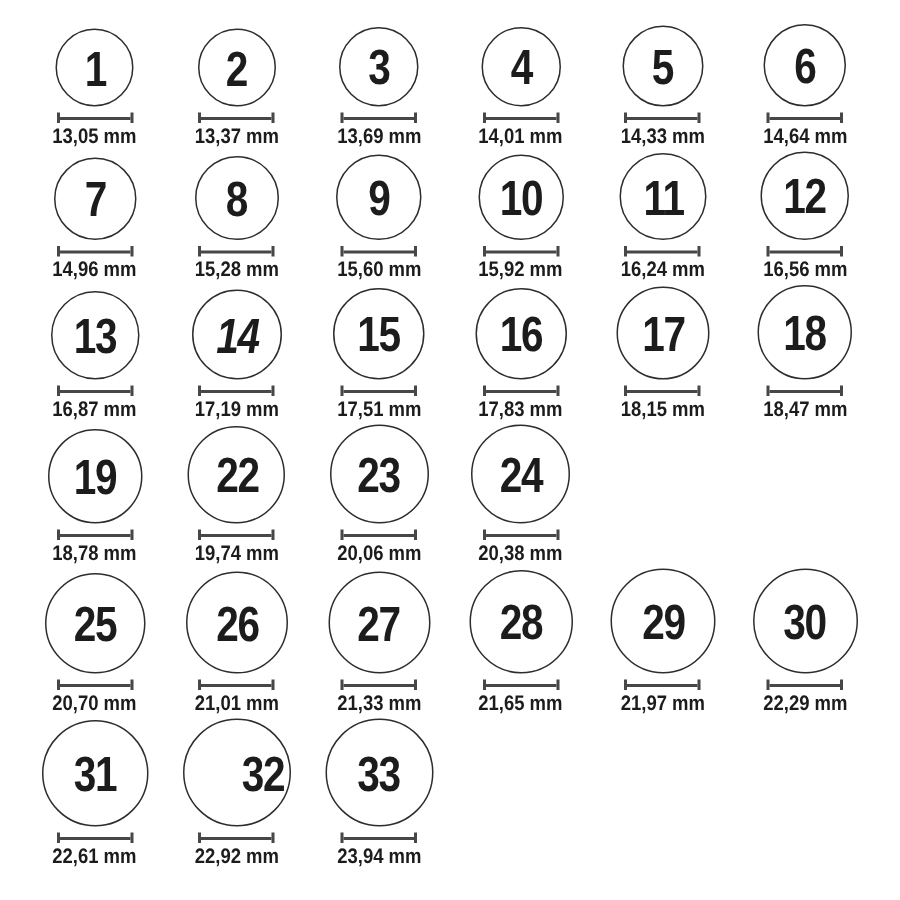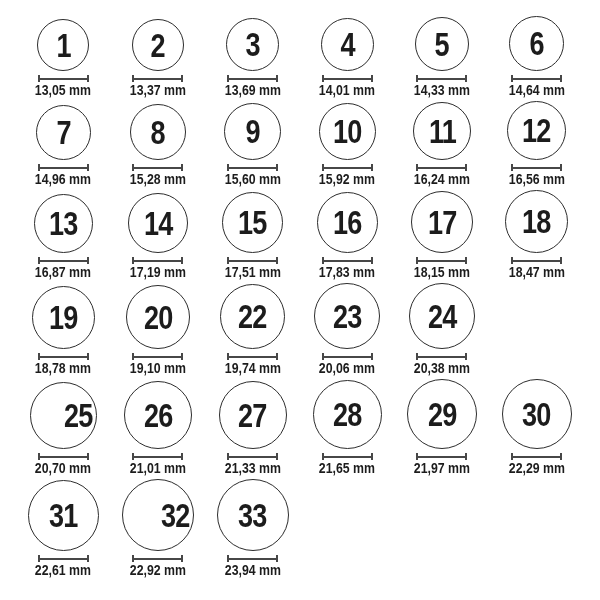--- a/index.html
+++ b/index.html
@@ -219,21 +219,21 @@
           <span class="num">13</span>
         </div>
         <div class="measure">
           <span class="tick"></span>
           <span class="mline"></span>
           <span class="tick"></span>
         </div>
         <div class="dlabel">16,87 mm</div>
       </div>
       <div class="cell">
-        <div class="circle" style="width: 60px; height: 60px;">
+        <div class="circle" style="width: 60px; height: 60px; font-style: italic;">
           <span class="num">14</span>
         </div>
         <div class="measure">
           <span class="tick"></span>
           <span class="mline"></span>
           <span class="tick"></span>
         </div>
         <div class="dlabel">17,19 mm</div>
       </div>
       <div class="cell">
@@ -287,31 +287,20 @@
           <span class="num">19</span>
         </div>
         <div class="measure">
           <span class="tick"></span>
           <span class="mline"></span>
           <span class="tick"></span>
         </div>
         <div class="dlabel">18,78 mm</div>
       </div>
       <div class="cell">
-        <div class="circle" style="width: 64px; height: 64px;">
-          <span class="num">20</span>
-        </div>
-        <div class="measure">
-          <span class="tick"></span>
-          <span class="mline"></span>
-          <span class="tick"></span>
-        </div>
-        <div class="dlabel">19,10 mm</div>
-      </div>
-      <div class="cell">
         <div class="circle" style="width: 65px; height: 65px;">
           <span class="num">22</span>
         </div>
         <div class="measure">
           <span class="tick"></span>
           <span class="mline"></span>
           <span class="tick"></span>
         </div>
         <div class="dlabel">19,74 mm</div>
       </div>
@@ -333,21 +322,21 @@
         <div class="measure">
           <span class="tick"></span>
           <span class="mline"></span>
           <span class="tick"></span>
         </div>
         <div class="dlabel">20,38 mm</div>
       </div>
     </div>
     <div class="row">
       <div class="cell">
-        <div class="circle" style="width: 67px; height: 67px; justify-content: flex-end;">
+        <div class="circle" style="width: 67px; height: 67px;">
           <span class="num">25</span>
         </div>
         <div class="measure">
           <span class="tick"></span>
           <span class="mline"></span>
           <span class="tick"></span>
         </div>
         <div class="dlabel">20,70 mm</div>
       </div>
       <div class="cell">

